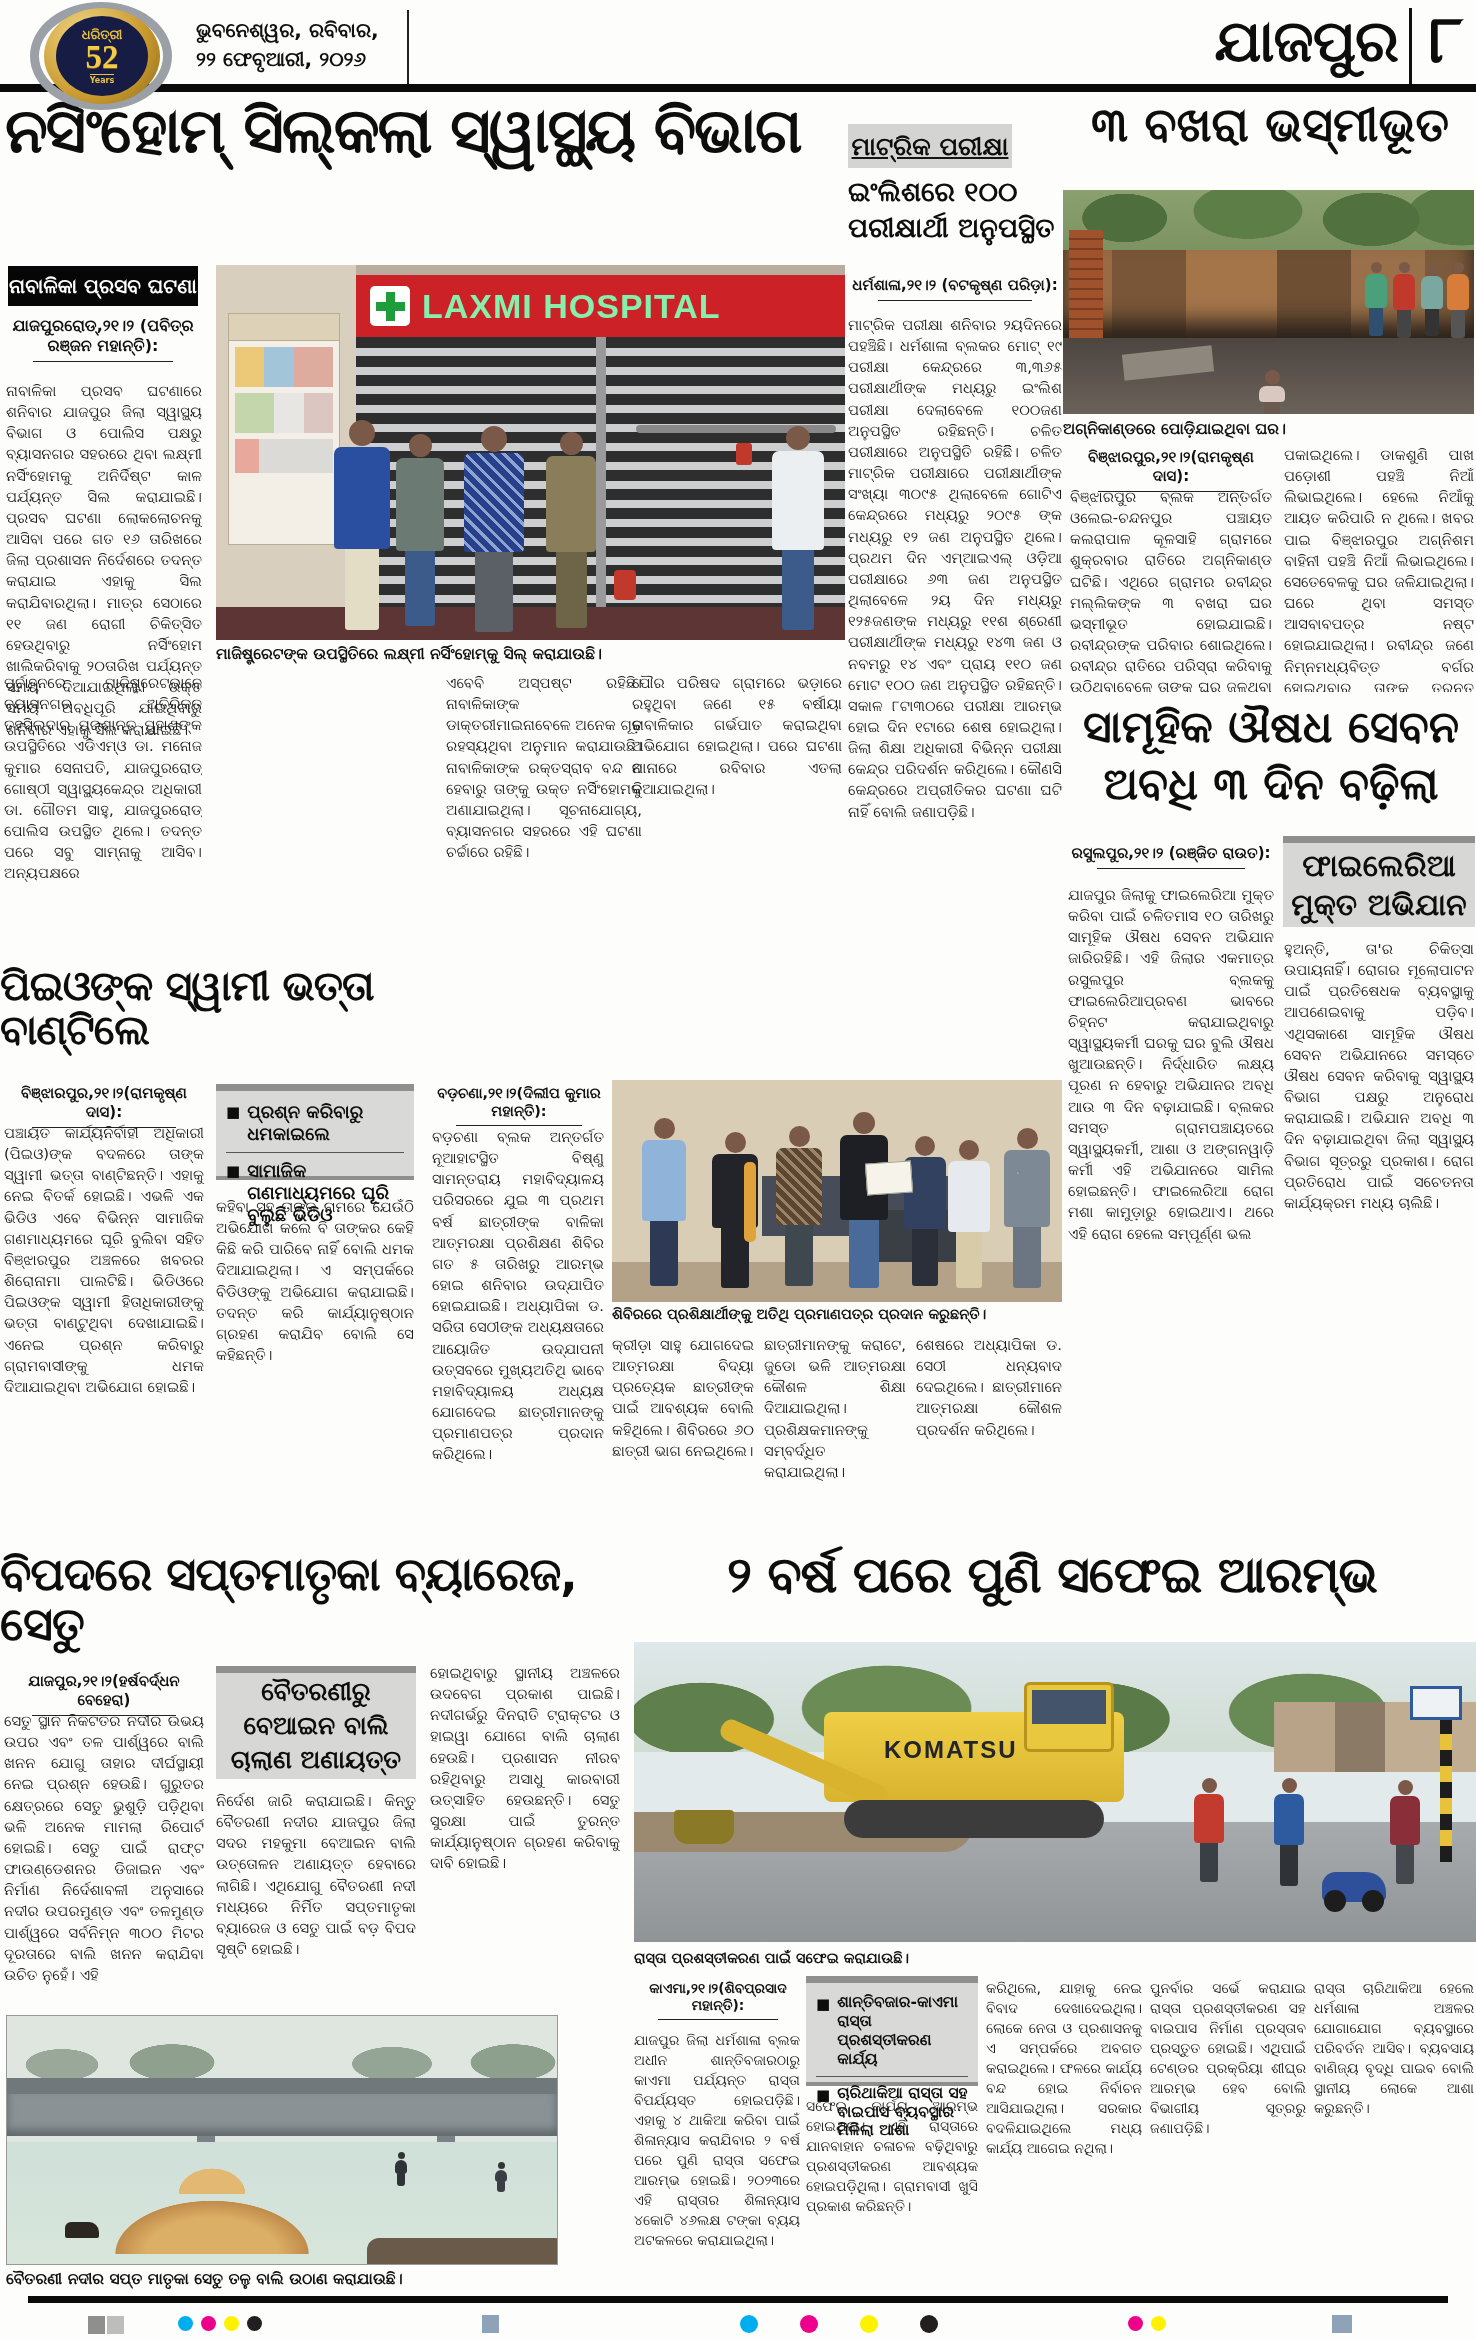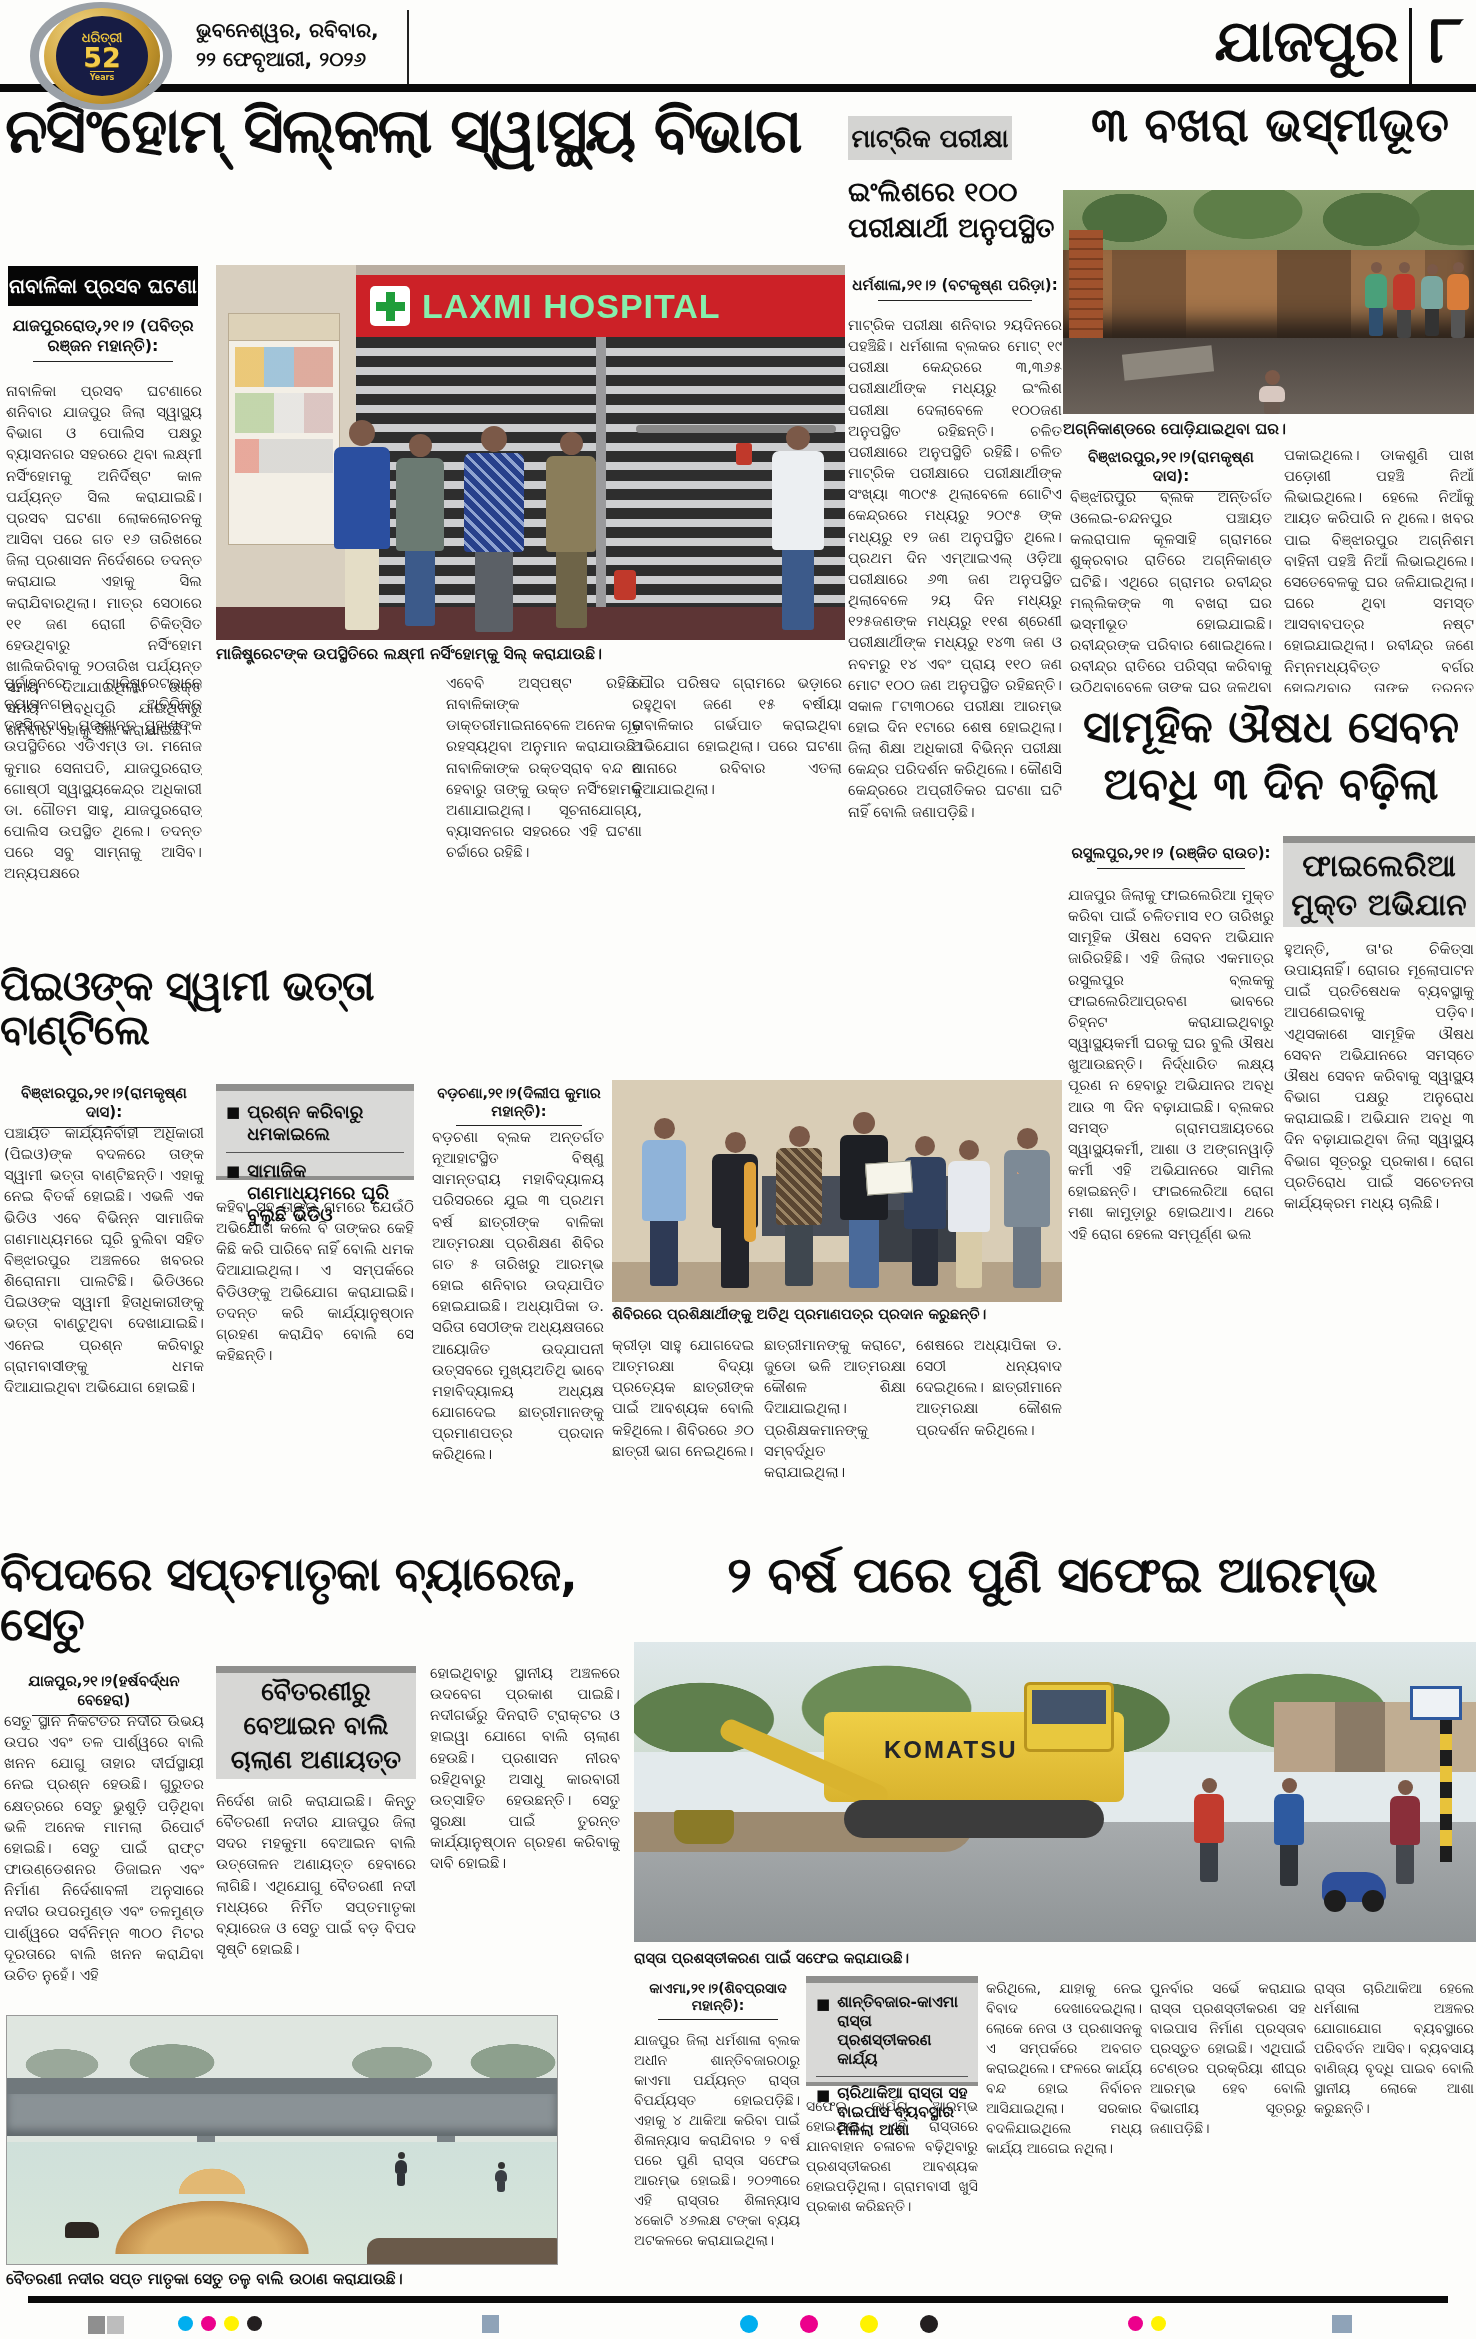--- a/index.html
+++ b/index.html
@@ -31,21 +31,21 @@
 
 <div id="page">
 
   <div class="abs" style="left:0;top:0;width:1476px;height:76px;">
 
     <div class="abs" style="left:26px;top:2px;width:152px;height:112px;z-index:5;">
       <div class="abs" style="left:4px;top:0;width:142px;height:108px;border-radius:50%;border:9px solid #9aa0a6;box-sizing:border-box;"></div>
       <div class="abs" style="left:18px;top:6px;width:116px;height:96px;border-radius:50%;background:radial-gradient(circle at 35% 30%, #f2d98a, #c9992e 60%, #8a6a1a);"></div>
       <div class="abs" style="left:30px;top:14px;width:92px;height:80px;border-radius:50%;background:#171c44;display:flex;flex-direction:column;align-items:center;justify-content:center;color:#e9c23f;">
         <div style="font-size:13px;font-weight:700;line-height:1;">ଧରିତ୍ରୀ</div>
-        <div style="font-size:27px;font-weight:800;line-height:1;color:#f4cc4a;text-shadow:0 1px 0 #7a5c10;">52</div>
+        <div style="font-size:33px;font-weight:800;line-height:1;color:#f4cc4a;text-shadow:0 1px 0 #7a5c10;font-family:Liberation Serif, serif;">52</div>
         <div style="font-size:8px;font-weight:700;border-top:1px solid #e9c23f;padding-top:1px;">Years</div>
       </div>
     </div>
     <div class="abs" style="left:196px;top:16px;width:206px;height:62px;font-weight:700;font-size:20px;line-height:1.45;color:#101010;">
       <div>ଭୁବନେଶ୍ୱର, ରବିବାର,</div>
       <div>୨୨ ଫେବୃଆରୀ, ୨୦୨୬</div>
     </div>
     <div class="abs" style="left:407px;top:10px;width:2px;height:74px;background:#222;"></div>
     <div class="abs hl" style="left:1120px;top:10px;width:278px;height:72px;font-size:58px;text-align:right;letter-spacing:-1px;">ଯାଜପୁର</div>
     <div class="abs" style="left:1409px;top:8px;width:3px;height:76px;background:#111;"></div>
@@ -111,21 +111,21 @@
         <div class="p-legs" style="background:#3c5a8a;"></div>
     </div>
     <div class="abs" style="left:398px;bottom:40px;width:22px;height:30px;background:#c0392b;border-radius:4px;"></div>
   </div>
   <div class="abs caption" style="left:216px;top:645px;width:625px;">ମାଜିଷ୍ଟ୍ରେଟଙ୍କ ଉପସ୍ଥିତିରେ ଲକ୍ଷ୍ମୀ ନର୍ସିଂହୋମ୍‌କୁ ସିଲ୍ କରାଯାଉଛି।</div>
 
   <div class="abs bcol" style="left:4px;top:672px;width:198px;height:292px;">ପୂର୍ବାହ୍ନରେ ମାଜିଷ୍ଟ୍ରେଟଭାବେ ବ୍ୟାସନଗର ଅତିରିକ୍ତ ତହସିଲଦାର ପ୍ରଶାନ୍ତ ପୁହାଣଙ୍କ ଉପସ୍ଥିତିରେ ଏଡିଏମ୍ଓ ଡା. ମନୋଜ କୁମାର ସେନାପତି, ଯାଜପୁରରୋଡ୍ ଗୋଷ୍ଠୀ ସ୍ୱାସ୍ଥ୍ୟକେନ୍ଦ୍ର ଅଧିକାରୀ ଡା. ଗୌତମ ସାହୁ, ଯାଜପୁରରୋଡ୍ ପୋଲିସ ଉପସ୍ଥିତ ଥିଲେ। ତଦନ୍ତ ପରେ ସବୁ ସାମ୍ନାକୁ ଆସିବ। ଅନ୍ୟପକ୍ଷରେ</div>
   <div class="abs bcol" style="left:446px;top:672px;width:196px;height:292px;">ଏବେବି ଅସ୍ପଷ୍ଟ ରହିଛି। ନାବାଳିକାଙ୍କ ଡାକ୍ତରୀମାଇନାବେଳେ ଅନେକ ଗୂଢ଼ ରହସ୍ୟଥିବା ଅନୁମାନ କରାଯାଉଛି। ନାବାଳିକାଙ୍କ ରକ୍ତସ୍ରାବ ବନ୍ଦ ନ ହେବାରୁ ତାଙ୍କୁ ଉକ୍ତ ନର୍ସିଂହୋମକୁ ଅଣାଯାଇଥିଲା। ସୂଚନାଯୋଗ୍ୟ, ବ୍ୟାସନଗର ସହରରେ ଏହି ଘଟଣା ଚର୍ଚ୍ଚାରେ ରହିଛି।</div>
   <div class="abs bcol" style="left:632px;top:672px;width:210px;height:292px;">ପୌର ପରିଷଦ ଗ୍ରାମରେ ଭଡ଼ାରେ ରହୁଥିବା ଜଣେ ୧୫ ବର୍ଷୀୟା ନାବାଳିକାର ଗର୍ଭପାତ କରାଇଥିବା ଅଭିଯୋଗ ହୋଇଥିଲା। ପରେ ଘଟଣା ଥାନାରେ ରବିବାର ଏତଲା ଦିଆଯାଇଥିଲା।</div>
 
-  <div class="abs" style="left:848px;top:116px;width:164px;height:44px;background:#d4d4d2;display:flex;align-items:center;justify-content:center;">
+  <div class="abs" style="left:848px;top:124px;width:164px;height:44px;background:#d4d4d2;display:flex;align-items:center;justify-content:center;text-decoration:underline;">
     <span class="hl" style="font-size:25px;">ମାଟ୍ରିକ ପରୀକ୍ଷା</span>
   </div>
   <div class="abs hl" style="left:848px;top:174px;width:214px;height:98px;font-size:27px;line-height:1.35;">ଇଂଲିଶରେ ୧୦୦ ପରୀକ୍ଷାର୍ଥୀ ଅନୁପସ୍ଥିତ</div>
   <div class="abs byline" style="left:848px;top:276px;width:214px;font-size:15px;">ଧର୍ମଶାଳା,୨୧।୨ (ବଟକୃଷ୍ଣ ପରିଡ଼ା):</div>
   <div class="abs bcol" style="left:848px;top:314px;width:214px;height:642px;">ମାଟ୍ରିକ ପରୀକ୍ଷା ଶନିବାର ୨ୟଦିନରେ ପହଞ୍ଚିଛି। ଧର୍ମଶାଳା ବ୍ଲକର ମୋଟ୍ ୧୯ ପରୀକ୍ଷା କେନ୍ଦ୍ରରେ ୩,୩୬୫ ପରୀକ୍ଷାର୍ଥୀଙ୍କ ମଧ୍ୟରୁ ଇଂଲିଶ ପରୀକ୍ଷା ଦେଲାବେଳେ ୧୦୦ଜଣ ଅନୁପସ୍ଥିତ ରହିଛନ୍ତି। ଚଳିତ ପରୀକ୍ଷାରେ ଅନୁପସ୍ଥିତି ରହିଛିି। ଚଳିତ ମାଟ୍ରିକ ପରୀକ୍ଷାରେ ପରୀକ୍ଷାର୍ଥୀଙ୍କ ସଂଖ୍ୟା ୩୦୯୫ ଥିଲାବେଳେ ଗୋଟିଏ କେନ୍ଦ୍ରରେ ମଧ୍ୟରୁ ୨୦୯୫ ଙ୍କ ମଧ୍ୟରୁ ୧୨ ଜଣ ଅନୁପସ୍ଥିତ ଥିଲେ। ପ୍ରଥମ ଦିନ ଏମ୍ଆଇଏଲ୍ ଓଡ଼ିଆ ପରୀକ୍ଷାରେ ୬୩ ଜଣ ଅନୁପସ୍ଥିତ ଥିଲାବେଳେ ୨ୟ ଦିନ ମଧ୍ୟରୁ ୧୨୫ଜଣଙ୍କ ମଧ୍ୟରୁ ୧୧ଶ ଶ୍ରେଣୀ ପରୀକ୍ଷାର୍ଥୀଙ୍କ ମଧ୍ୟରୁ ୧୪୩ ଜଣ ଓ ନବମରୁ ୧୪ ଏବଂ ପ୍ରାୟ ୧୧୦ ଜଣ ମୋଟ ୧୦୦ ଜଣ ଅନୁପସ୍ଥିତ ରହିଛନ୍ତି। ସକାଳ ୮ଟା୩୦ରେ ପରୀକ୍ଷା ଆରମ୍ଭ ହୋଇ ଦିନ ୧ଟାରେ ଶେଷ ହୋଇଥିଲା। ଜିଲା ଶିକ୍ଷା ଅଧିକାରୀ ବିଭିନ୍ନ ପରୀକ୍ଷା କେନ୍ଦ୍ର ପରିଦର୍ଶନ କରିଥିଲେ। କୌଣସି କେନ୍ଦ୍ରରେ ଅପ୍ରୀତିକର ଘଟଣା ଘଟି ନାହିଁ ବୋଲି ଜଣାପଡ଼ିଛି।</div>
 
   <div class="abs hl" style="left:1066px;top:100px;width:408px;height:68px;font-size:47px;text-align:center;">୩ ବଖରା ଭସ୍ମୀଭୂତ</div>
   <div class="abs photo" style="left:1063px;top:190px;width:411px;height:224px;background:#7d6a50;">
     <div class="abs" style="left:0;top:0;width:100%;height:70px;background:radial-gradient(ellipse 70px 40px at 15% 40%,#4e6e3e 60%,transparent 61%),radial-gradient(ellipse 90px 46px at 45% 30%,#5e7e48 60%,transparent 61%),radial-gradient(ellipse 80px 44px at 75% 42%,#51713f 60%,transparent 61%),radial-gradient(ellipse 90px 50px at 97% 36%,#5a7a46 60%,transparent 61%),linear-gradient(#8aa06e,#7a9060);"></div>
     <div class="abs" style="left:0;top:60px;width:100%;height:90px;background:linear-gradient(90deg,#9a6a42 0 12%,#7a5638 12% 30%,#a5754a 30% 52%,#6e4f34 52% 70%,#99704a 70% 88%,#7c5a3c 88% 100%);box-shadow:inset 0 -18px 22px #2a211a;"></div>

